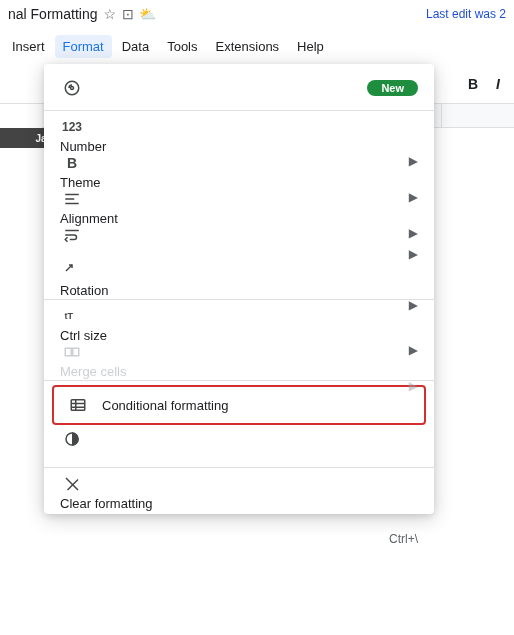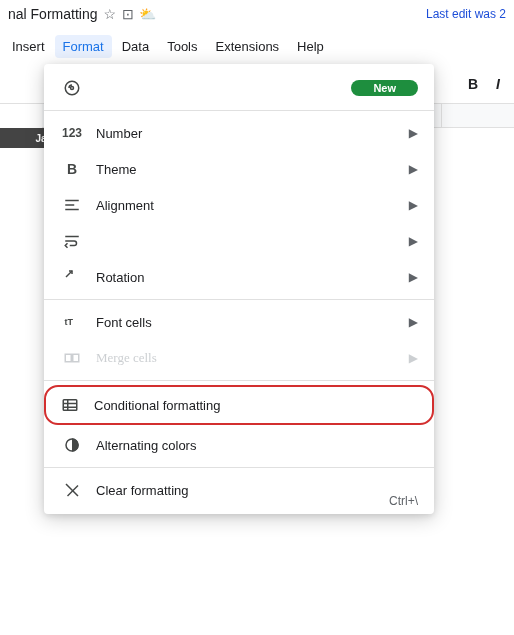--- a/index.html
+++ b/index.html
@@ -175,31 +175,31 @@
     }
 
     .menu-divider {
       height: 1px;
       background: #e0e0e0;
       margin: 4px 0;
     }
 
     .dropdown-item {
       display: flex;
-      align-items: center;
+      align-items: flex-start;
       padding: 0 16px;
       height: 36px;
       cursor: pointer;
       position: relative;
+      flex-direction: column;
     }
 
     .dropdown-item.disabled {
       opacity: 0.5;
       cursor: default;
-      font-family: Liberation Serif, serif;
     }
 
     .item-icon {
       width: 24px;
       height: 24px;
       display: flex;
       align-items: center;
       justify-content: center;
       margin-right: 12px;
       flex-shrink: 0;
@@ -228,21 +228,21 @@
       color: #5f6368;
       margin-left: auto;
       margin-top: 21px;
     }
 
     .new-badge {
       background: #1e8e3e;
       color: #fff;
       font-size: 11px;
       font-weight: 600;
-      padding: 2px 22px;
+      padding: 2px 14px;
       border-radius: 10px;
       margin-left: auto;
     }
 
     
     .theme-item {
       display: flex;
       align-items: center;
       padding: 0 16px;
       height: 36px;
@@ -371,60 +371,59 @@
     </div>
 
     <div class="menu-divider"></div>
 
     <div class="dropdown-item">
       <div class="item-icon">
         <svg class="svg-icon" viewBox="0 0 24 24" fill="none" stroke="#444746" stroke-width="2">
           <text x="2" y="16" font-size="12" stroke="none" fill="#444746" font-weight="600" font-family="Arial">tT</text>
         </svg>
       </div>
-      <span class="item-label">Font cells</span>
+      <span class="item-label">Ctrl size</span>
       <span class="item-arrow">▶</span>
     </div>
 
     <div class="dropdown-item disabled">
       <div class="item-icon">
         <svg class="svg-icon" viewBox="0 0 24 24" fill="none" stroke="#9aa0a6" stroke-width="2">
           <rect x="3" y="7" width="8" height="10"></rect>
           <rect x="13" y="7" width="8" height="10"></rect>
           <line x1="11" y1="12" x2="13" y2="12"></line>
         </svg>
       </div>
       <span class="item-label disabled">Merge cells</span>
       <span class="item-arrow" style="color:#9aa0a6;">▶</span>
     </div>
 
     <div class="menu-divider"></div>
 
-    <div style="margin: 2px 0; border: 2px solid #d32f2f; border-radius: 14px; background: #fff; cursor: pointer;">
+    <div style="margin: 2px 8px; border: 2px solid #d32f2f; border-radius: 4px; background: #fff; cursor: pointer;">
       <div style="display:flex; align-items:center; padding: 0 12px; height: 36px;">
         <div class="item-icon">
           <svg class="svg-icon" viewBox="0 0 24 24" fill="none" stroke="#444746" stroke-width="2">
             <rect x="3" y="5" width="18" height="14" rx="1"></rect>
             <line x1="3" y1="10" x2="21" y2="10"></line>
             <line x1="3" y1="15" x2="21" y2="15"></line>
             <line x1="9" y1="5" x2="9" y2="19"></line>
           </svg>
         </div>
         <span class="item-label">Conditional formatting</span>
       </div>
     </div>
 
     <div class="dropdown-item">
       <div class="item-icon">
         <svg class="svg-icon" viewBox="0 0 24 24" fill="none" stroke="#444746" stroke-width="2">
           <circle cx="12" cy="12" r="8"></circle>
           <path d="M12 4 a8 8 0 0 1 0 16" fill="#444746"></path>
         </svg>
       </div>
-      <span class="item-label">Alternating colors</span>
     </div>
 
     <div class="menu-divider"></div>
 
     <div class="dropdown-item">
       <div class="item-icon">
         <svg class="svg-icon" viewBox="0 0 24 24" fill="none" stroke="#444746" stroke-width="2">
           <line x1="4" y1="4" x2="20" y2="20"></line>
           <path d="M6 20 L20 6"></path>
         </svg>

